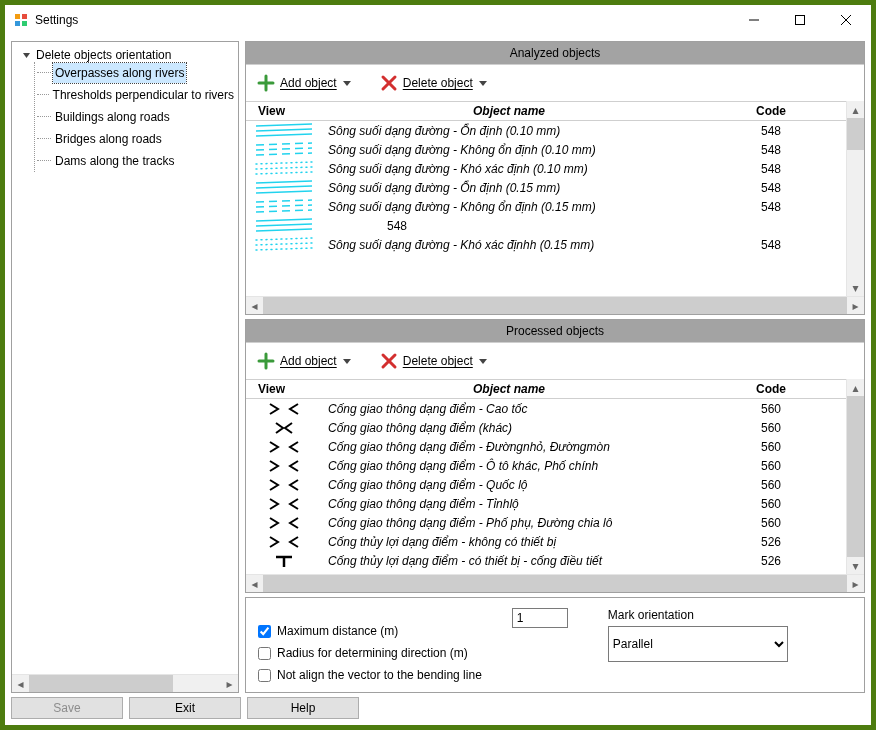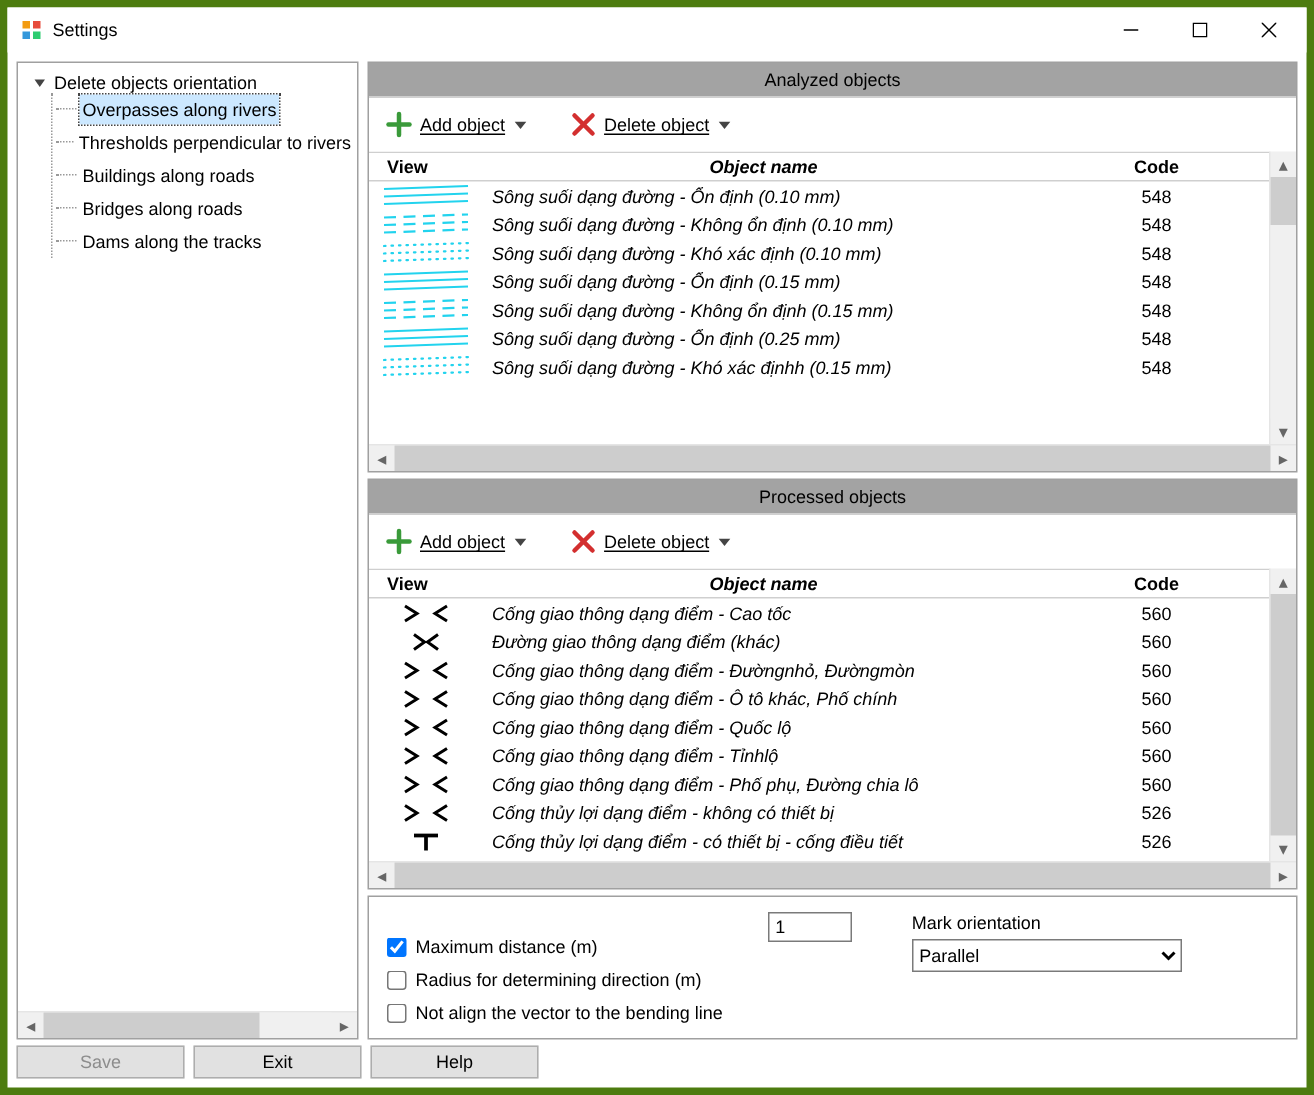--- a/index.html
+++ b/index.html
@@ -116,21 +116,21 @@
   .group.options{padding:10px 12px;}
   .opt-row{display:flex;align-items:flex-start;gap:30px;}
   .opt-left{display:flex;flex-direction:column;gap:8px;margin-top:16px;}
   .opt-left label{display:flex;align-items:center;gap:6px;}
   .opt-mid{display:flex;flex-direction:column;gap:8px;}
   .opt-right{display:flex;flex-direction:column;gap:4px;margin-left:10px;}
   input[type=text].num{
     width:56px;height:20px;border:1px solid #7a7a7a;padding:0 4px;font:inherit;box-sizing:border-box;
   }
   select{
-    width:180px;height:22px;border:1px solid #7a7a7a;font:inherit;background:#fff;
+    width:180px;height:36px;border:1px solid #7a7a7a;font:inherit;background:#fff;
   }
   input[type=checkbox]{width:13px;height:13px;margin:0;}
 
   .footer{display:flex;gap:6px;padding:0;}
   .footer button{
     width:112px;height:22px;background:var(--btn-bg);border:1px solid var(--btn-border);
     font:inherit;cursor:default;
   }
   .footer button:disabled{color:var(--text-disabled);}
 </style>
@@ -307,21 +307,20 @@
                     <div class="td col-code">548</div>
                   </div>
                   <div class="row">
                     <div class="td col-view">
                       <svg width="60" height="16" viewBox="0 0 60 16">
                         <line x1="2" y1="4" x2="58" y2="2" stroke="var(--river)" stroke-width="1.5"></line>
                         <line x1="2" y1="9" x2="58" y2="7" stroke="var(--river)" stroke-width="1.5"></line>
                         <line x1="2" y1="14" x2="58" y2="12" stroke="var(--river)" stroke-width="1.5"></line>
                       </svg>
                     </div>
-                    <div class="td col-name">Sông suối dạng đường - Ổn định (0.25 mm)</div>
                     <div class="td col-code">548</div>
                   </div>
                   <div class="row">
                     <div class="td col-view">
                       <svg width="60" height="16" viewBox="0 0 60 16">
                         <line x1="2" y1="4" x2="58" y2="2" stroke="var(--river)" stroke-width="1.5" stroke-dasharray="1 4" stroke-linecap="round"></line>
                         <line x1="2" y1="9" x2="58" y2="7" stroke="var(--river)" stroke-width="1.5" stroke-dasharray="1 4" stroke-linecap="round"></line>
                         <line x1="2" y1="14" x2="58" y2="12" stroke="var(--river)" stroke-width="1.5" stroke-dasharray="1 4" stroke-linecap="round"></line>
                       </svg>
                     </div>
@@ -398,21 +397,21 @@
                     <div class="td col-name">Cống giao thông dạng điểm - Cao tốc</div>
                     <div class="td col-code">560</div>
                   </div>
                   <div class="row">
                     <div class="td col-view">
                       <svg width="40" height="14" viewBox="0 0 40 14">
                         <polyline points="12,2 19,7 12,12" fill="none" stroke="#000" stroke-width="2"></polyline>
                         <polyline points="28,2 21,7 28,12" fill="none" stroke="#000" stroke-width="2"></polyline>
                       </svg>
                     </div>
-                    <div class="td col-name">Đường giao thông dạng điểm (khác)</div>
+                    <div class="td col-name">Cống giao thông dạng điểm (khác)</div>
                     <div class="td col-code">560</div>
                   </div>
                   <div class="row">
                     <div class="td col-view">
                       <svg width="40" height="14" viewBox="0 0 40 14">
                         <polyline points="6,2 14,7 6,12" fill="none" stroke="#000" stroke-width="2"></polyline>
                         <polyline points="34,2 26,7 34,12" fill="none" stroke="#000" stroke-width="2"></polyline>
                       </svg>
                     </div>
                     <div class="td col-name">Cống giao thông dạng điểm - Đườngnhỏ, Đườngmòn</div>

